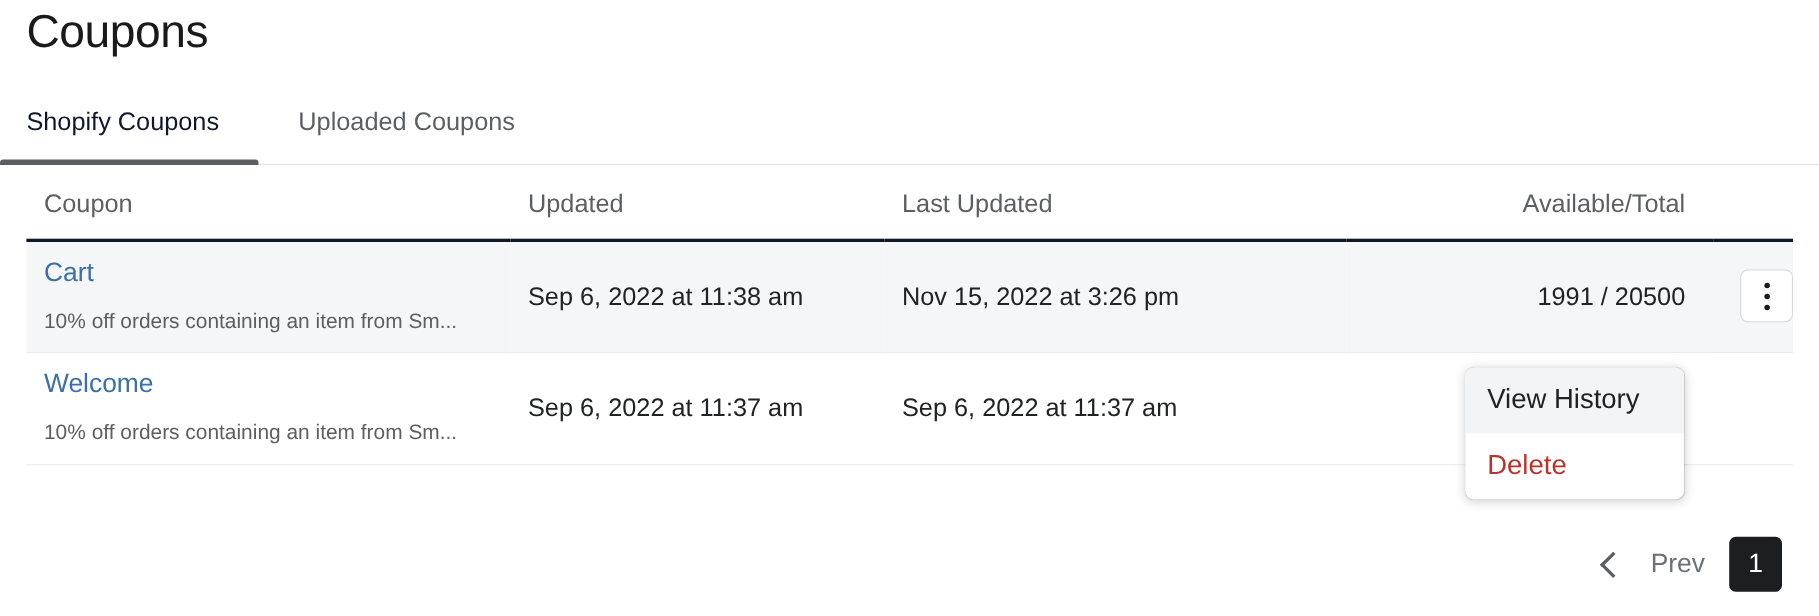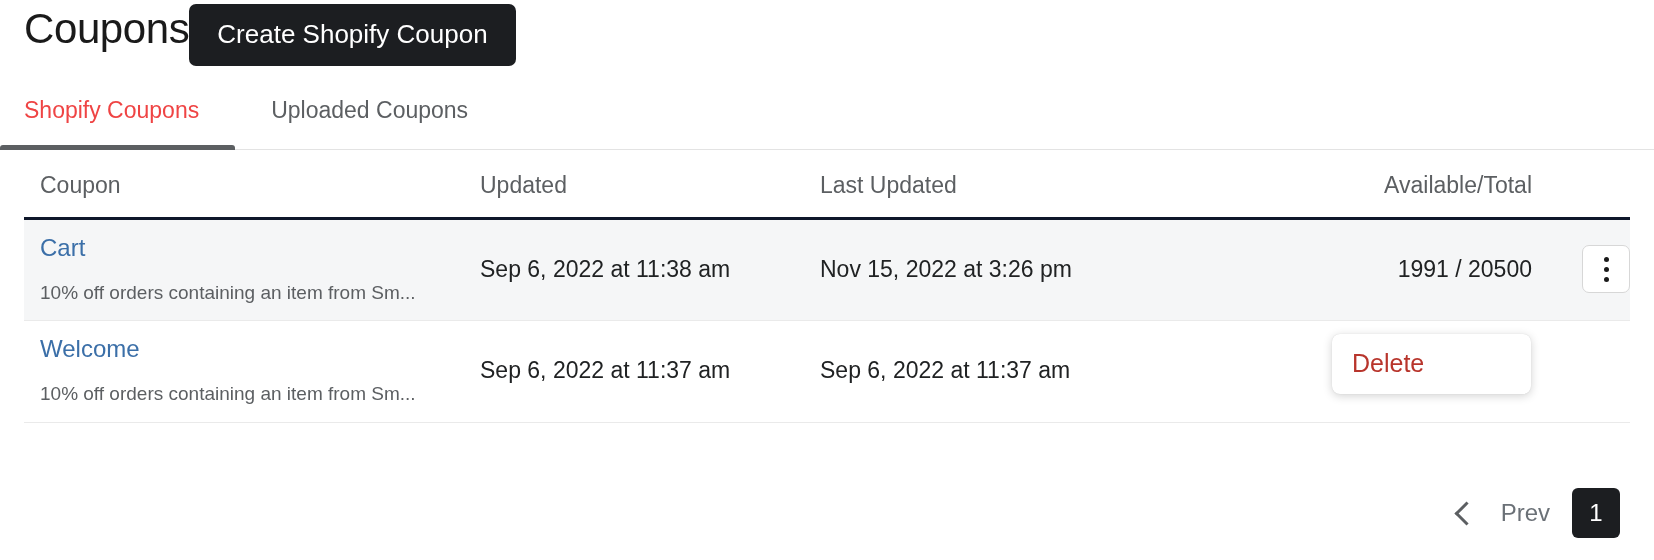--- a/index.html
+++ b/index.html
@@ -68,21 +68,21 @@
   .tab {
     font-size: 23px;
     color: #5c5f62;
     padding: 0 0 26px 0;
     margin-right: 72px;
     cursor: pointer;
     position: relative;
     white-space: nowrap;
   }
   .tab.active {
-    color: #ef4444;
+    color: #0f172a;
   }
   .tab.active::after {
     content: "";
     position: absolute;
     left: -24px;
     right: -36px;
     bottom: 0;
     height: 5px;
     background: #5c5f62;
     border-radius: 3px 3px 0 0;
@@ -243,21 +243,20 @@
     justify-content: center;
     margin: 0 10px;
     cursor: pointer;
   }
 </style>
 </head>
 <body>
 
 <div class="page-header">
   <h1 class="page-title">Coupons</h1>
-  <button class="primary-button">Create Shopify Coupon</button>
 </div>
 
 <div class="tab-bar">
   <div class="tab active">Shopify Coupons</div>
   <div class="tab">Uploaded Coupons</div>
 </div>
 
 <div class="table-wrap">
   <table class="coupon-table">
     <colgroup>
@@ -301,20 +300,21 @@
         <td>Sep 6, 2022 at 11:37 am</td>
         <td>Sep 6, 2022 at 11:37 am</td>
         <td class="num">1</td>
         <td class="actions-cell"></td>
       </tr>
     </tbody>
   </table>
 </div>
 
 <div class="dropdown-menu">
+  <div class="menu-item hovered">View History</div>
   <div class="menu-item danger">Delete</div>
 </div>
 
 <div class="pagination">
   <div class="page-nav">
     <span class="chev left"></span>
     <span>Prev</span>
   </div>
   <div class="page-number">1</div>
 </div>

